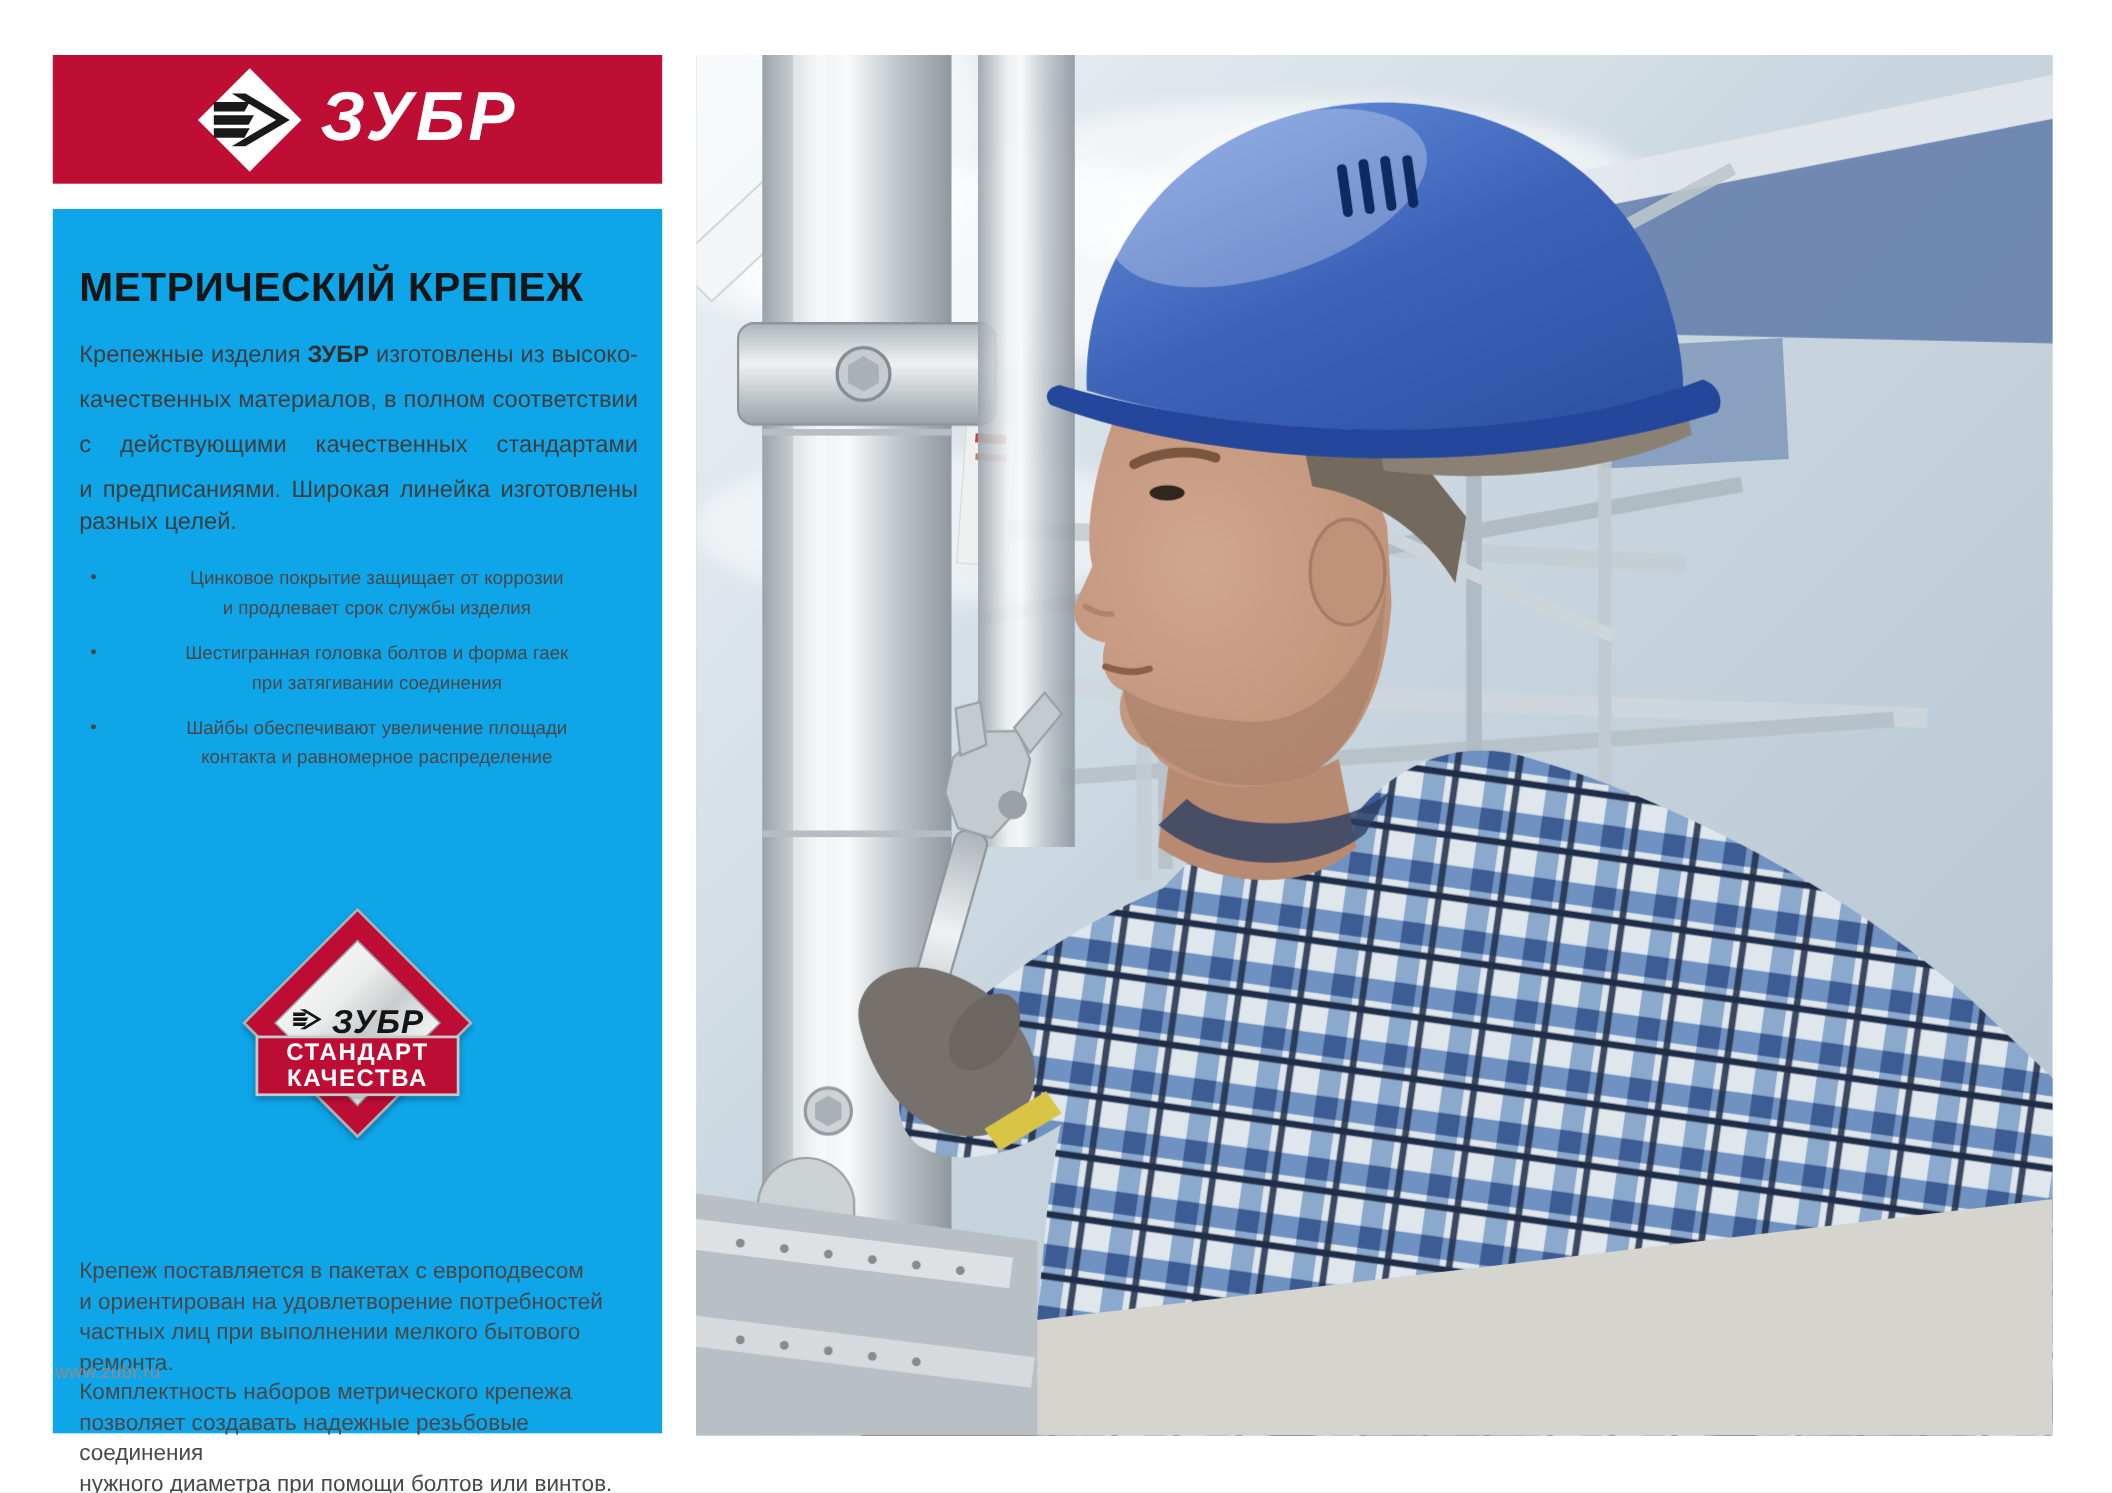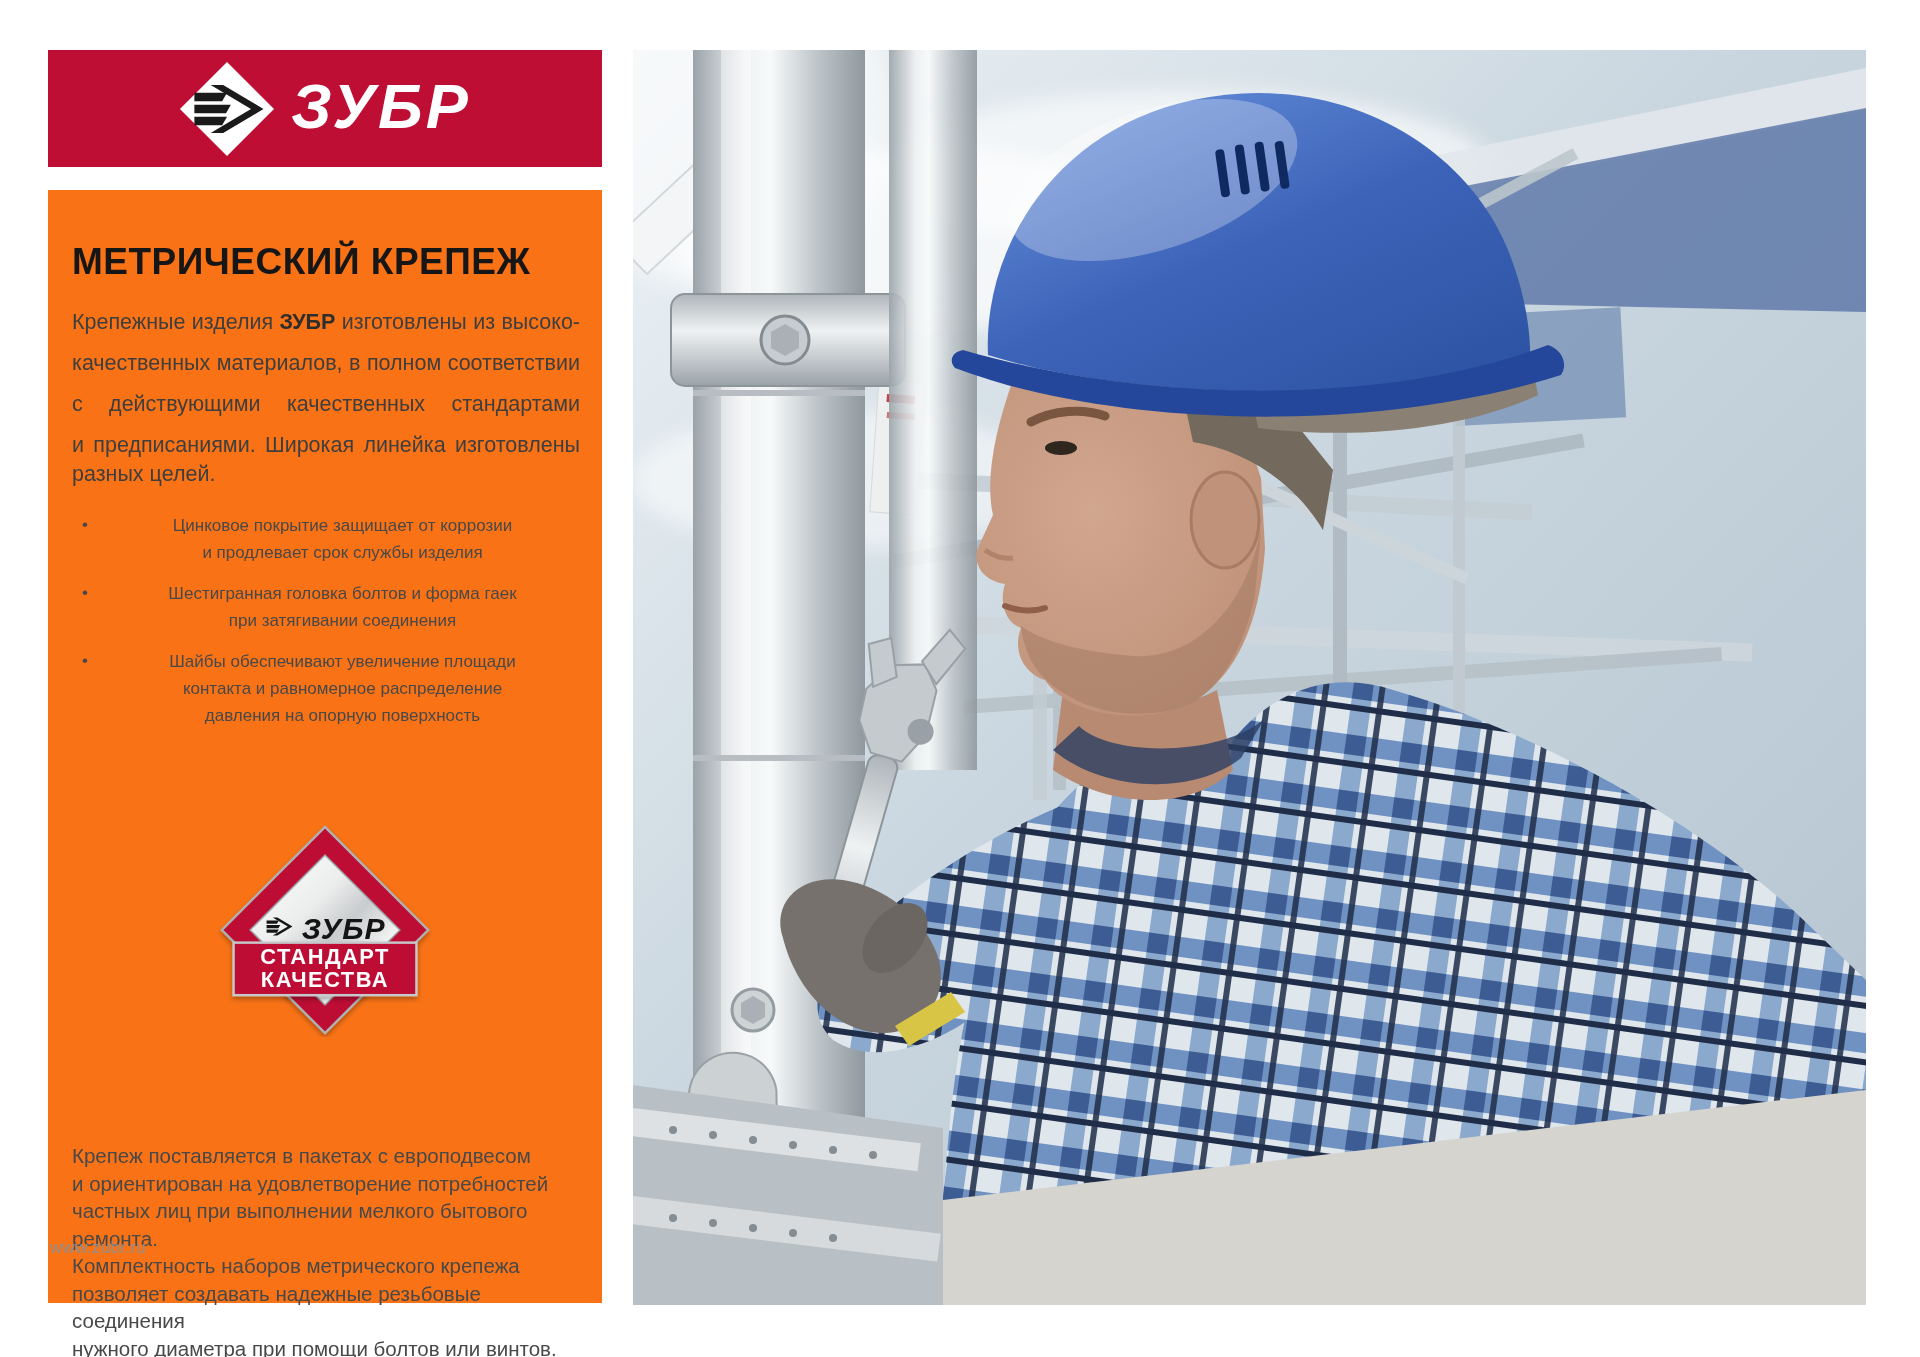--- a/index.html
+++ b/index.html
@@ -13,21 +13,21 @@
     background:#be0e34;display:flex;align-items:center;justify-content:center;gap:16px;
   }
   .banner .logo-mark{width:96px;height:96px;flex:0 0 auto;}
   .banner .logo-text{
     color:#ffffff;font-weight:700;font-style:italic;
     font-size:63px;letter-spacing:3px;line-height:1;transform:translateY(-2px);
   }
   
   .panel{
     position:absolute;left:48px;top:190px;width:554px;height:1113px;
-    background:#f97316;
+    background:#0ea5e9;
   }
   .panel-inner{padding:50px 22px 0 24px;position:relative;height:100%;box-sizing:border-box;}
   .page-title{
     font-size:37px;font-weight:700;color:#161616;line-height:44px;letter-spacing:.5px;margin:0;
   }
   .intro{margin-top:24px;font-size:21.5px;line-height:29px;color:#3e3e3e;}
   .jline{text-align:justify;text-align-last:justify;margin-top:12px;}
   .intro b{font-weight:700;color:#2e2e2e;}
   .bullets{margin-top:23px;}
   .bullet{
@@ -80,21 +80,20 @@
         <div>Цинковое покрытие защищает от коррозии</div>
         <div>и продлевает срок службы изделия</div>
       </div>
       <div class="bullet">
         <div>Шестигранная головка болтов и форма гаек</div>
         <div>при затягивании соединения</div>
       </div>
       <div class="bullet">
         <div>Шайбы обеспечивают увеличение площади</div>
         <div>контакта и равномерное распределение</div>
-        <div>давления на опорную поверхность</div>
       </div>
     </div>
 
     <div class="badge">
       <svg width="214" height="214" viewBox="0 0 220 220">
         <defs>
           <linearGradient id="metal" x1="0" y1="0" x2="1" y2="1">
             <stop offset="0" stop-color="#ffffff"></stop>
             <stop offset="0.38" stop-color="#ebecec"></stop>
             <stop offset="0.55" stop-color="#c9ccce"></stop>

